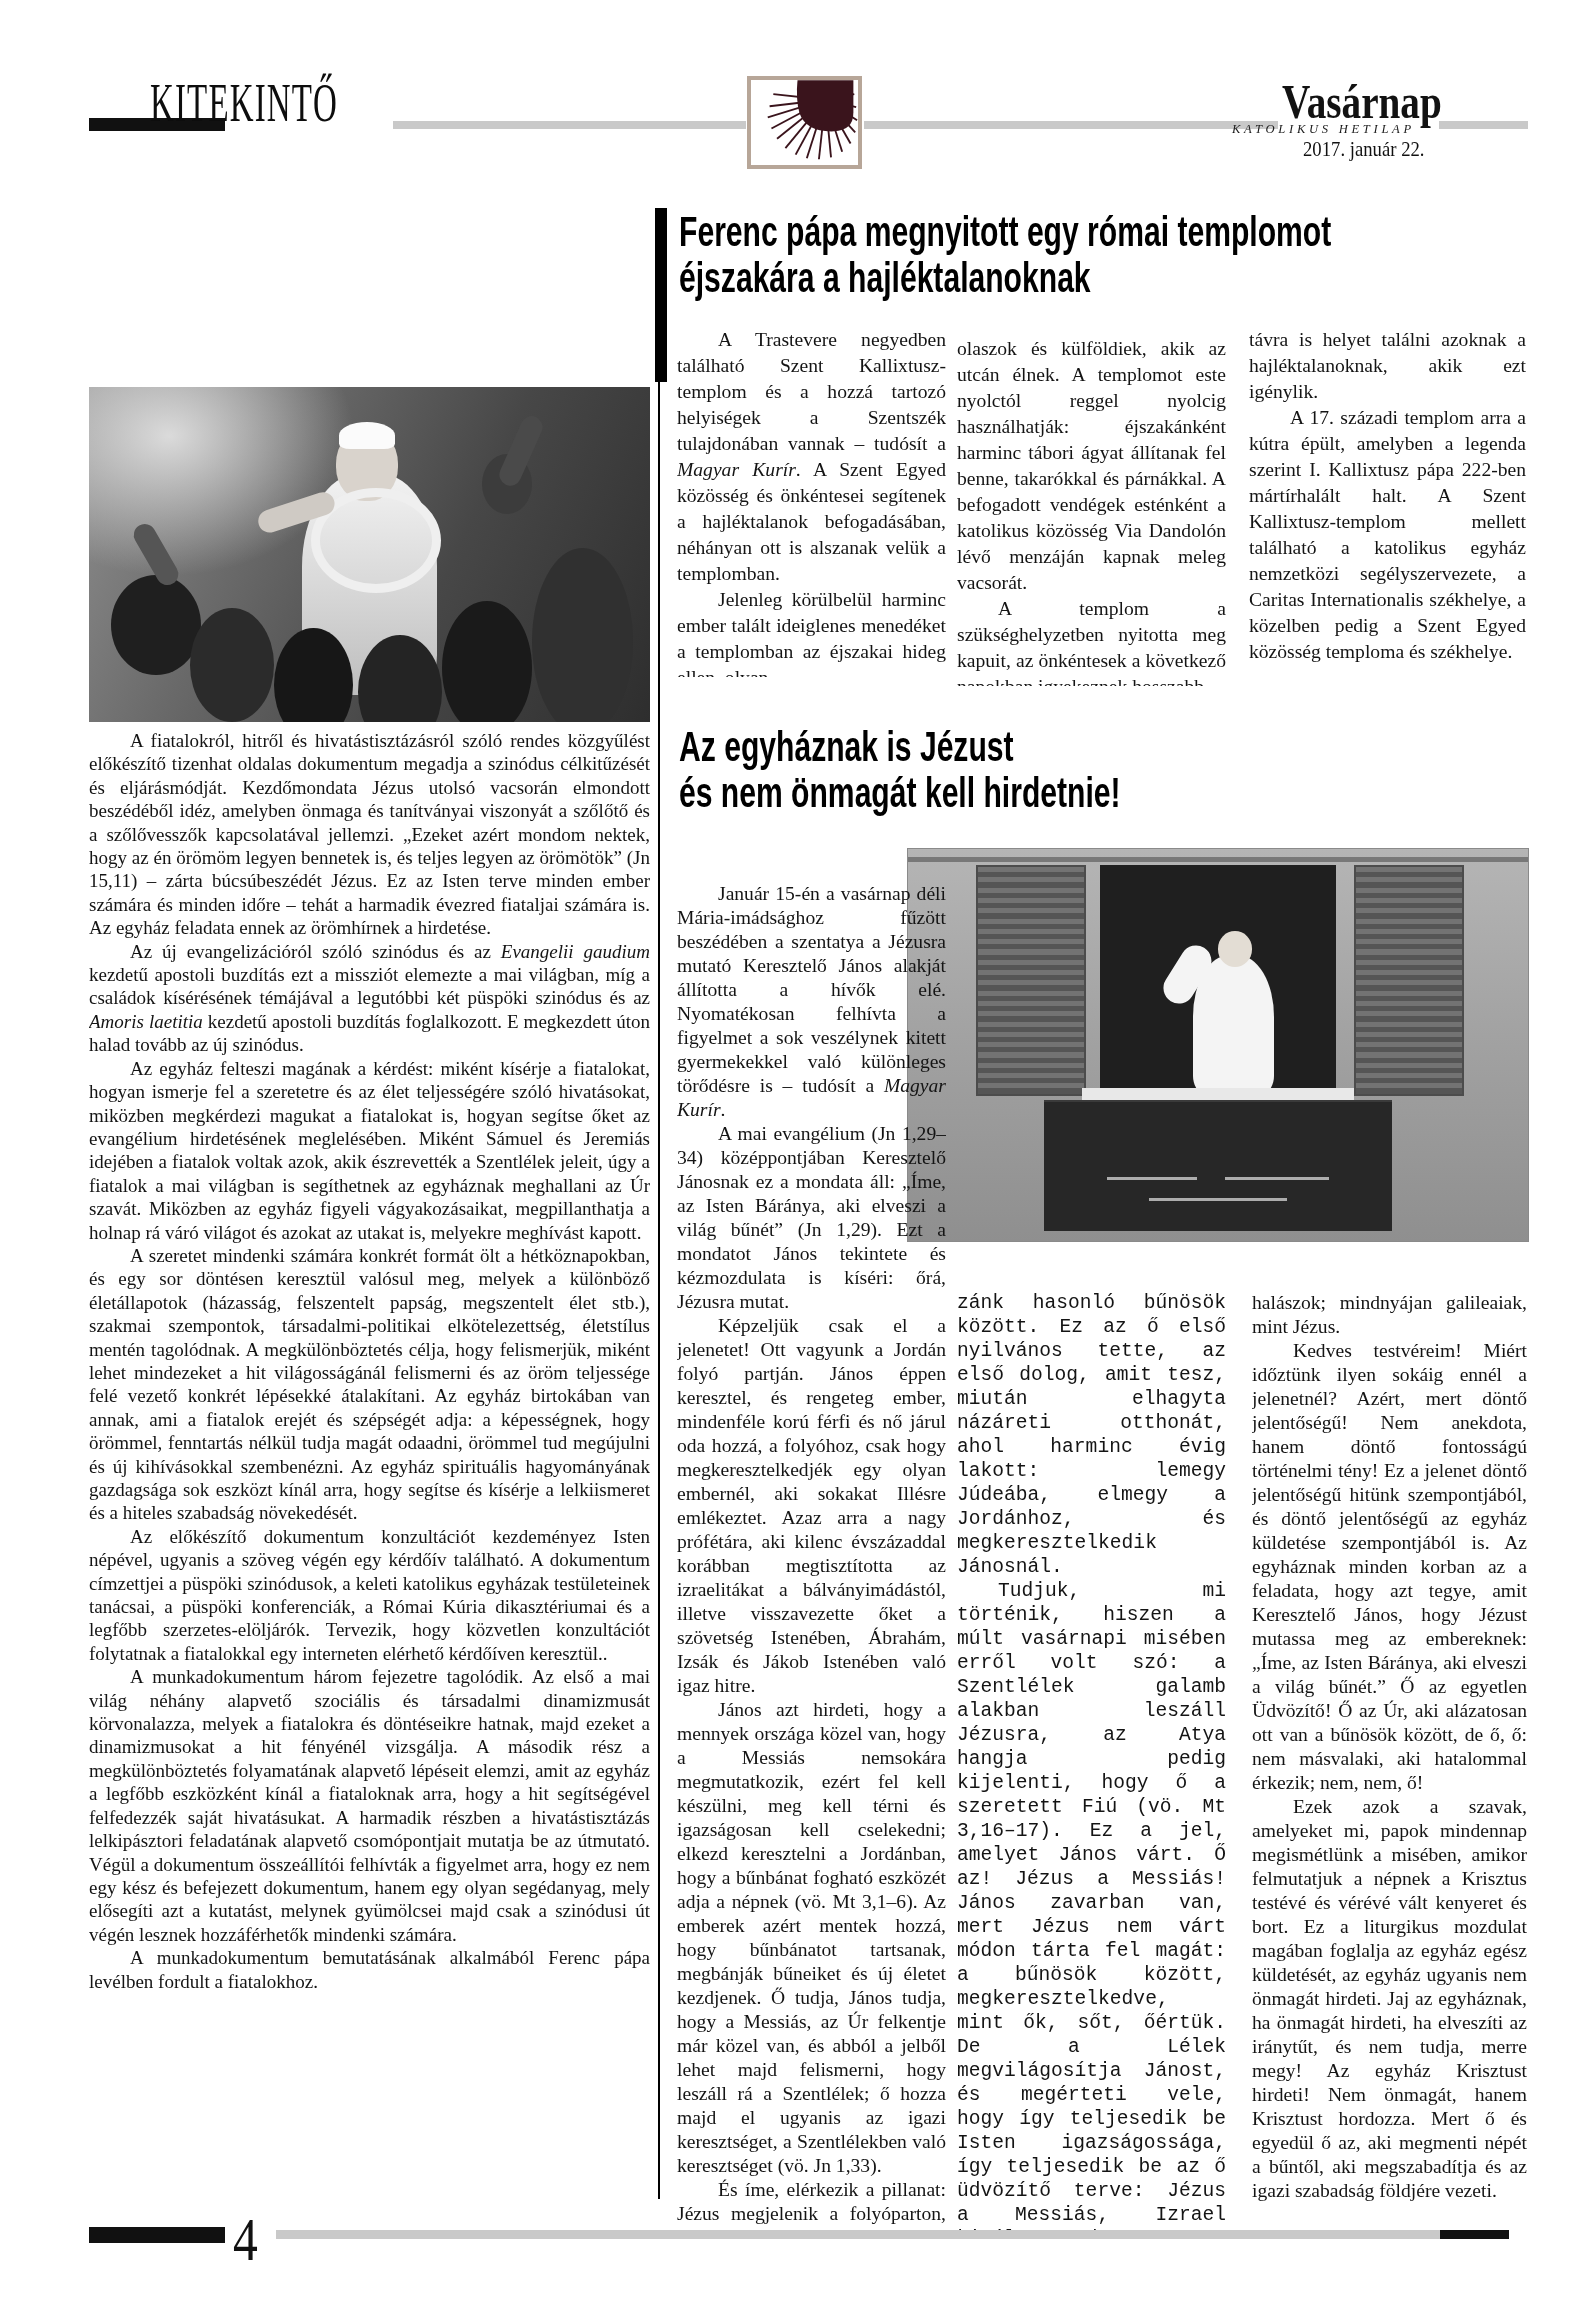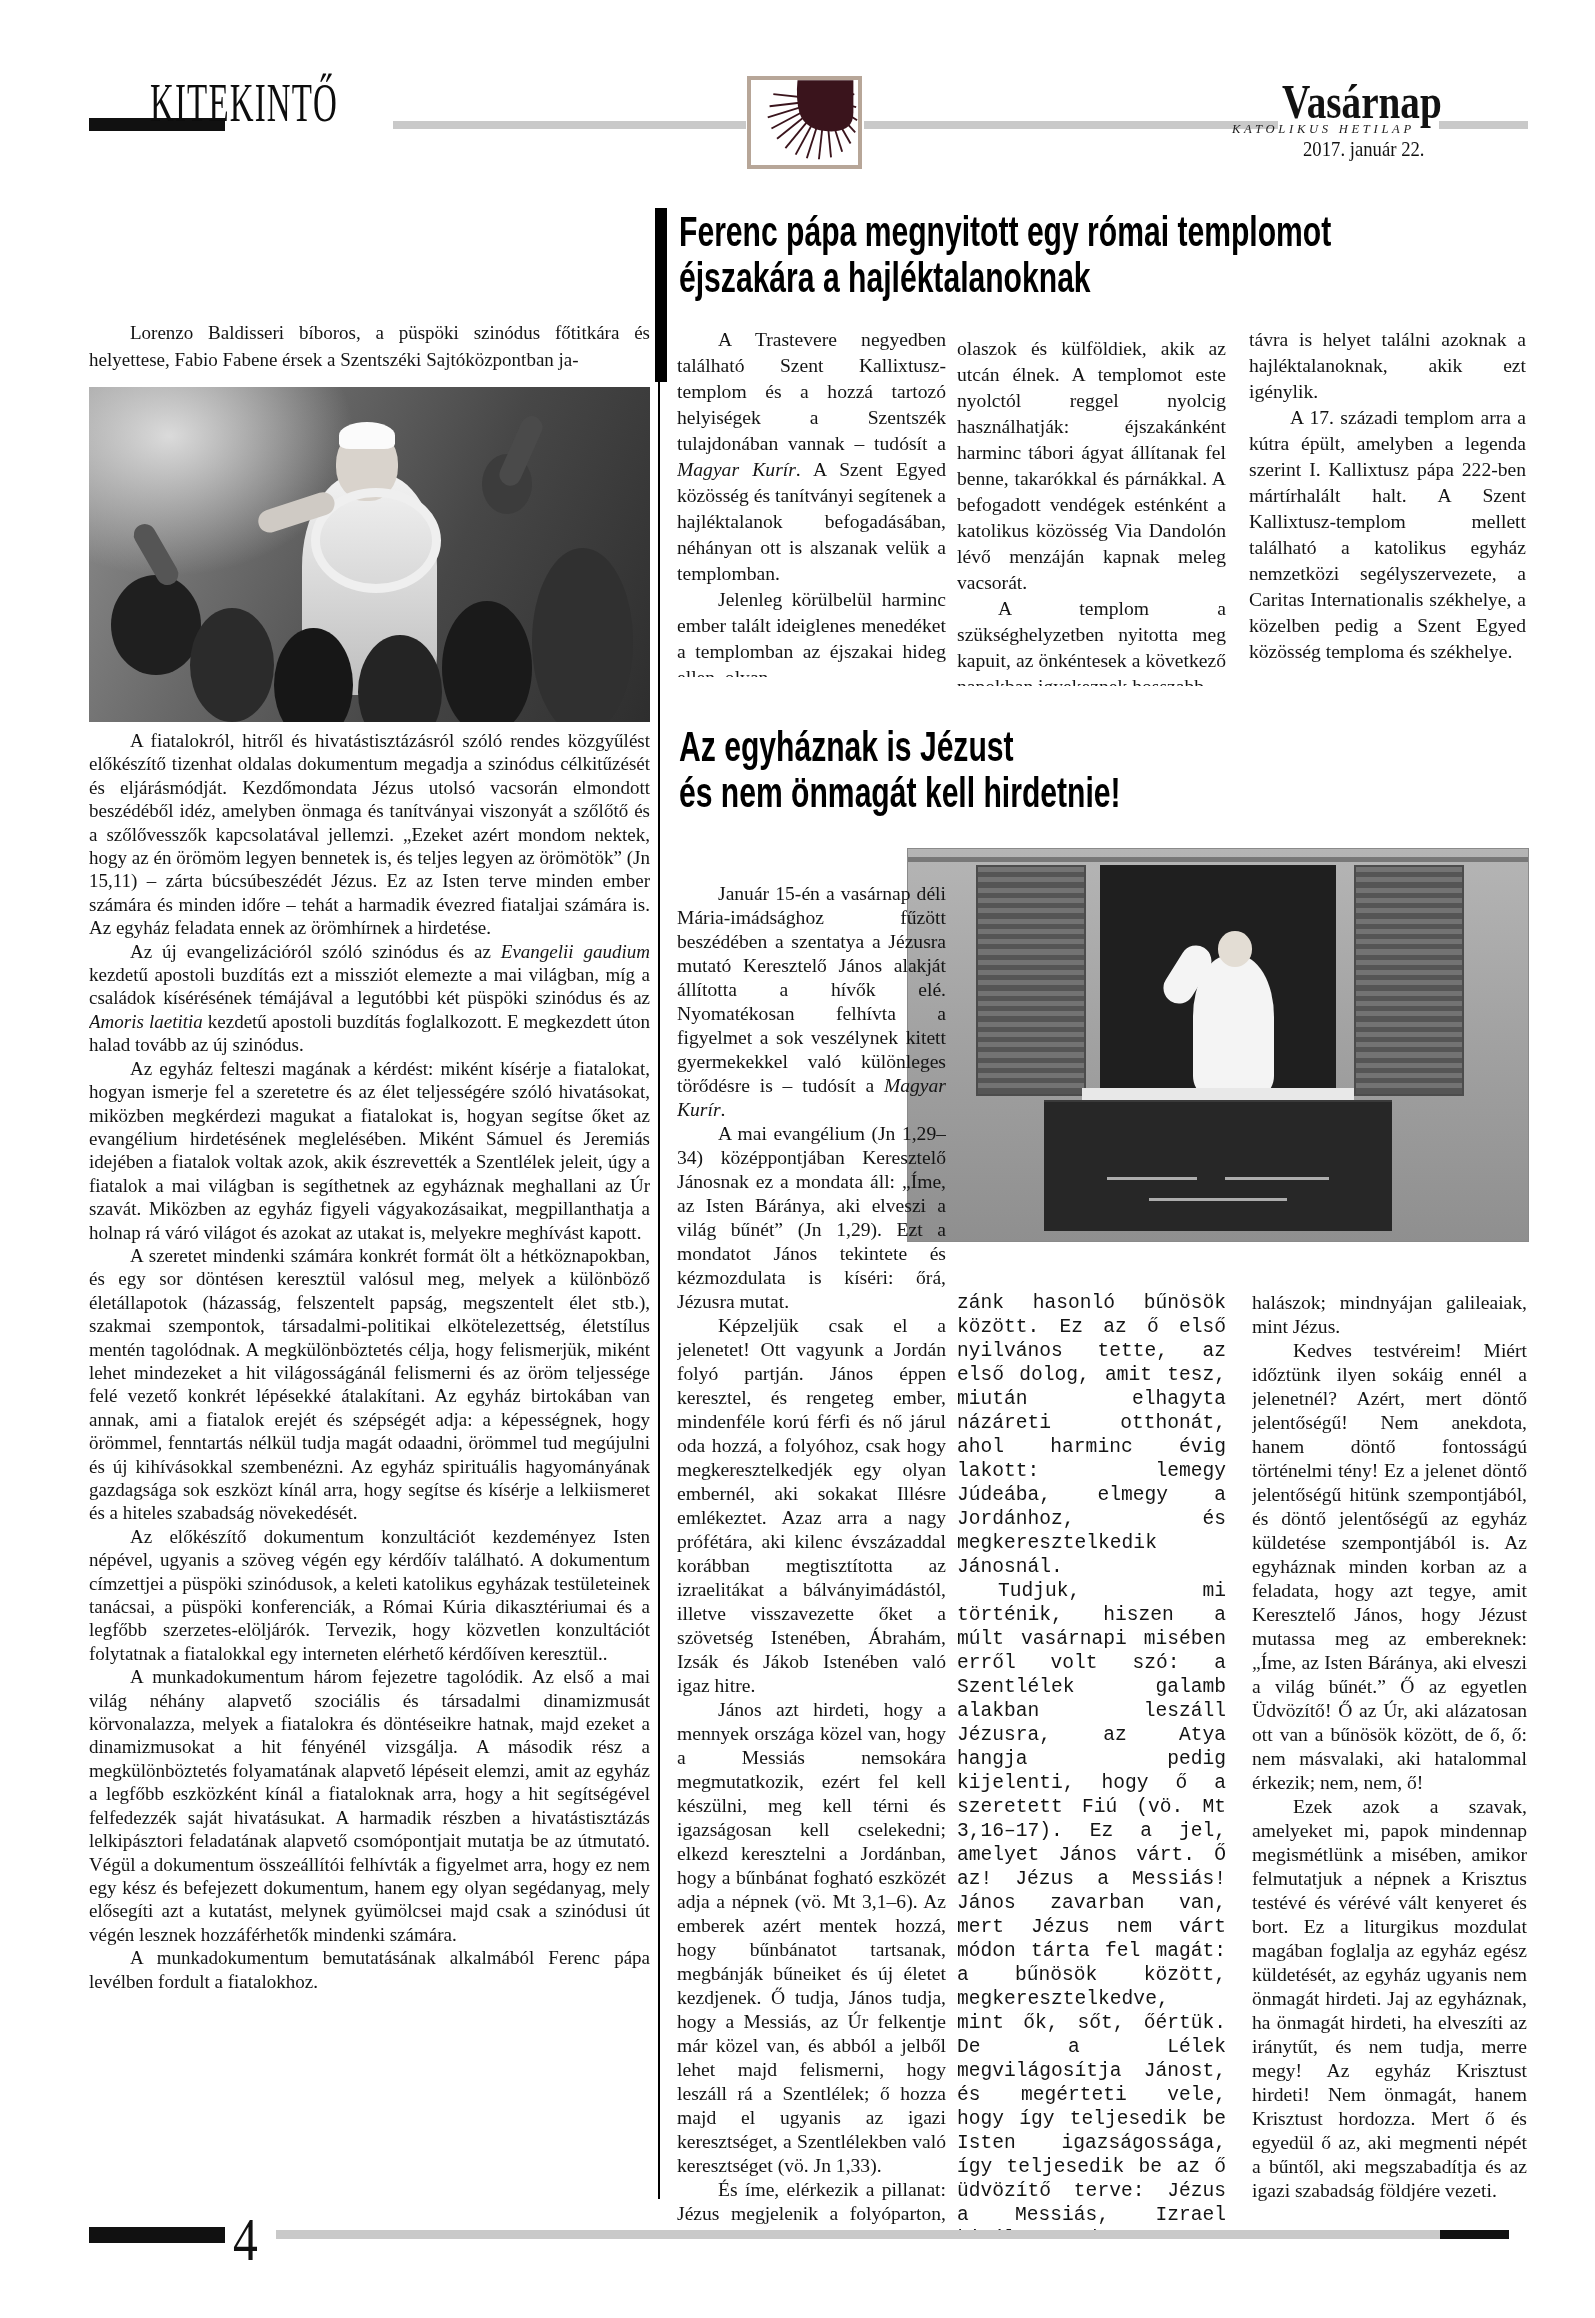--- a/index.html
+++ b/index.html
@@ -101,23 +101,20 @@
   <div class="abs" style="left:1282px;top:73px;">
     <div class="logo-title">Vasárnap</div>
   </div>
   <div class="abs logo-sub" style="left:1232px;top:122px;font-style:italic;">KATOLIKUS HETILAP</div>
   <div class="abs logo-date" style="left:1303px;top:136px;">2017. január 22.</div>
 
   <div class="abs vrule" style="left:658px;top:208px;width:1.9px;height:1991px;"></div>
   <div class="abs vrule" style="left:655px;top:208px;width:12px;height:174px;"></div>
 
 
-  <div class="col lead" style="left:89px;top:319px;width:561px;height:60px;">
-      <p class="frag ind"><span>Lorenzo Baldisseri bíboros, a püspöki szinódus főtitkára és helyettese, Fabio Fabene érsek a Szentszéki Sajtóközpontban ja-</span></p>
-    </div>
 
   <div class="ph ph1" style="left:89px;top:387px;width:561px;height:335px;">
     <div class="glow"></div>
     <div class="pope1-body"></div>
     <div class="pope1-head"></div>
     <div class="pope1-cap"></div>
     <div class="garland"></div>
     <div class="arm" style="left:30%;top:34%;width:14%;height:7%;transform:rotate(-18deg);background:#cfcac4;"></div>
     <div class="head" style="left:4%;top:56%;width:16%;height:30%;background:#1f1f1f;"></div>
     <div class="head" style="left:18%;top:66%;width:15%;height:34%;background:#2b2b2b;"></div>
@@ -138,21 +135,21 @@
       <p class="frag ind"><span>Az előkészítő dokumentum konzultációt kezdeményez Isten népével, ugyanis a szöveg végén egy kérdőív található. A dokumentum címzettjei a püspöki szinódusok, a keleti katolikus egyházak testületeinek tanácsai, a püspöki konferenciák, a Római Kúria dikasztériumai és a legfőbb szerzetes-elöljárók. Tervezik, hogy közvetlen konzultációt folytatnak a fiatalokkal egy interneten elérhető kérdőíven keresztül..</span></p>
       <p class="frag ind"><span>A munkadokumentum három fejezetre tagolódik. Az első a mai világ néhány alapvető szociális és társadalmi dinamizmusát körvonalazza, melyek a fiatalokra és döntéseikre hatnak, majd ezeket a dinamizmusokat a hit fényénél vizsgálja. A második rész a megkülönböztetés folyamatának alapvető lépéseit elemzi, amit az egyház a legfőbb eszközként kínál a fiataloknak arra, hogy a hit segítségével felfedezzék saját hivatásukat. A harmadik részben a hivatástisztázás lelkipásztori feladatának alapvető csomópontjait mutatja be az útmutató. Végül a dokumentum összeállítói felhívták a figyelmet arra, hogy ez nem egy kész és befejezett dokumentum, hanem egy olyan segédanyag, mely elősegíti azt a kutatást, melynek gyümölcsei majd csak a szinódusi út végén lesznek hozzáférhetők mindenki számára.</span></p>
       <p class="frag ind"><span>A munkadokumentum bemutatásának alkalmából Ferenc pápa levélben fordult a fiatalokhoz.</span></p>
     </div>
 
   <div class="abs" style="left:679px;top:208px;">
     <div class="hl hl-right">Ferenc pápa megnyitott egy római templomot<br>éjszakára a hajléktalanoknak</div>
   </div>
 
   <div class="col narrow-top" style="left:677px;top:327px;width:269px;height:350px;">
-      <p class="frag ind"><span>A Trastevere negyedben található Szent Kallixtusz-templom és a hozzá tartozó helyiségek a Szentszék tulajdonában vannak – tudósít a </span><span class="i">Magyar Kurír</span><span>. A Szent Egyed közösség és tanítványi segítenek a hajléktalanok befogadásában, néhányan ott is alszanak velük a templomban.</span></p>
+      <p class="frag ind"><span>A Trastevere negyedben található Szent Kallixtusz-templom és a hozzá tartozó helyiségek a Szentszék tulajdonában vannak – tudósít a </span><span class="i">Magyar Kurír</span><span>. A Szent Egyed közösség és önkéntesei segítenek a hajléktalanok befogadásában, néhányan ott is alszanak velük a templomban.</span></p>
       <p class="frag ind"><span>Jelenleg körülbelül harminc ember talált ideiglenes menedéket a templomban az éjszakai hideg ellen, olyan</span></p>
     </div>
   <div class="col narrow-top" style="left:957px;top:336px;width:269px;height:350px;">
       <p class="frag"><span>olaszok és külföldiek, akik az utcán élnek. A templomot este nyolctól reggel nyolcig használhatják: éjszakánként harminc tábori ágyat állítanak fel benne, takarókkal és párnákkal. A befogadott vendégek esténként a katolikus közösség Via Dandolón lévő menzáján kapnak meleg vacsorát.</span></p>
       <p class="frag ind"><span>A templom a szükséghelyzetben nyitotta meg kapuit, az önkéntesek a következő napokban igyekeznek hosszabb</span></p>
     </div>
   <div class="col narrow-top" style="left:1249px;top:327px;width:277px;height:350px;">
       <p class="frag"><span>távra is helyet találni azoknak a hajléktalanoknak, akik ezt igénylik.</span></p>
       <p class="frag ind"><span>A 17. századi templom arra a kútra épült, amelyben a legenda szerint I. Kallixtusz pápa 222-ben mártírhalált halt. A Szent Kallixtusz-templom mellett található a katolikus egyház nemzetközi segélyszervezete, a Caritas Internationalis székhelye, a közelben pedig a Szent Egyed közösség temploma és székhelye.</span></p>
     </div>

